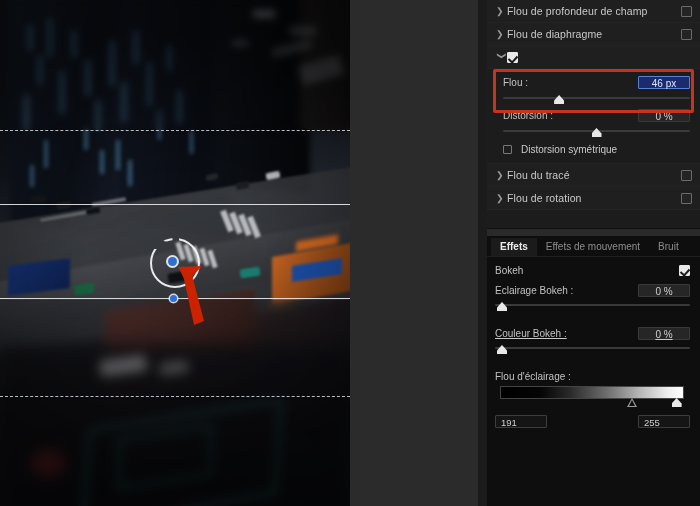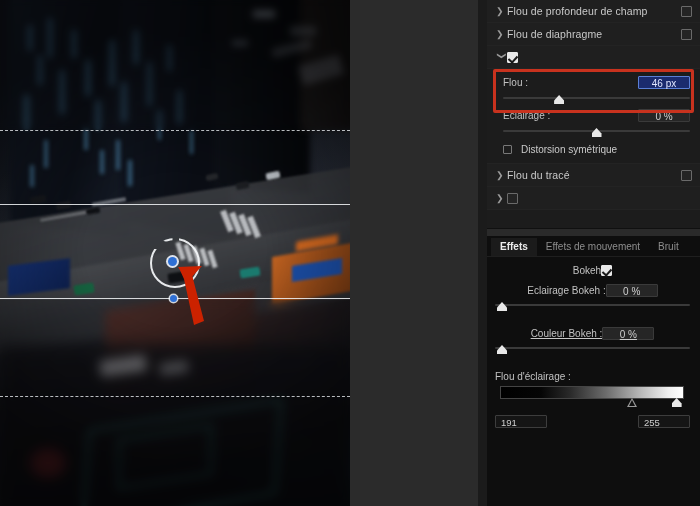--- a/index.html
+++ b/index.html
@@ -178,21 +178,21 @@
     position:absolute;left:6px;top:0;right:6px;height:38px;
     border:3px solid #c8321e;border-radius:2px;pointer-events:none;
   }
 
   
   .tabs{display:flex;align-items:flex-end;height:20px;
     border-bottom:1px solid #1f1f1f;background:#0e0e0e;padding-left:4px;}
   .tab{padding:3px 9px 4px;font-size:10px;color:#8d8d8d;cursor:default;}
   .tab.active{color:#ececec;background:#1b1b1b;font-weight:bold;}
   .bp-body{padding:6px 10px 0 8px;}
-  .brow{display:flex;align-items:center;justify-content:center;height:14px;}
+  .brow{display:flex;align-items:center;justify-content:space-between;height:14px;}
   .grad-track{
     position:relative;height:13px;margin:2px 0 0 0;
     background:linear-gradient(to right,#000 0%,#050505 22%,#2a2a2a 38%,#6d6d6d 58%,#b6b6b6 76%,#efefef 92%,#ffffff 100%);
     border:1px solid #444;box-sizing:border-box;
   }
   .grad-thumbs{position:relative;height:10px;}
   .numbox{
     width:52px;height:13px;line-height:13px;box-sizing:border-box;
     background:#151515;border:1px solid #3d3d3d;color:#cfcfcf;
     font-size:9.5px;padding-left:5px;border-radius:1px;
@@ -329,21 +329,21 @@
       <div class="row">
         <span class="lbl">Flou :</span>
         <span class="valbox sel">46 px</span>
       </div>
       <div class="slider">
         <div class="track"></div>
         <div class="thumb" style="left:30%;"></div>
       </div>
 
       <div class="row" style="margin-top:3px;">
-        <span class="lbl">Eclairage :</span>
+        <span class="lbl">Distorsion :</span>
         <span class="valbox">0 %</span>
       </div>
       <div class="slider">
         <div class="track"></div>
         <div class="thumb" style="left:50%;"></div>
       </div>
 
       <div class="chk-row">
         <span class="cbox small"></span>
         <span class="lbl">Distorsion symétrique</span>
@@ -351,20 +351,21 @@
     </div>
 
     <div class="sect-head" style="border-top:1px solid #232323;">
       <span class="chev">❯</span>
       <span class="sect-title">Flou du tracé</span>
       <span class="cbox"></span>
     </div>
 
     <div class="sect-head">
       <span class="chev">❯</span>
+      <span class="sect-title">Flou de rotation</span>
       <span class="cbox"></span>
     </div>
   </div>
 
   <div class="panel panel-bottom">
 
     <div class="tabs">
       <div class="tab active">Effets</div>
       <div class="tab">Effets de mouvement</div>
       <div class="tab">Bruit</div>

